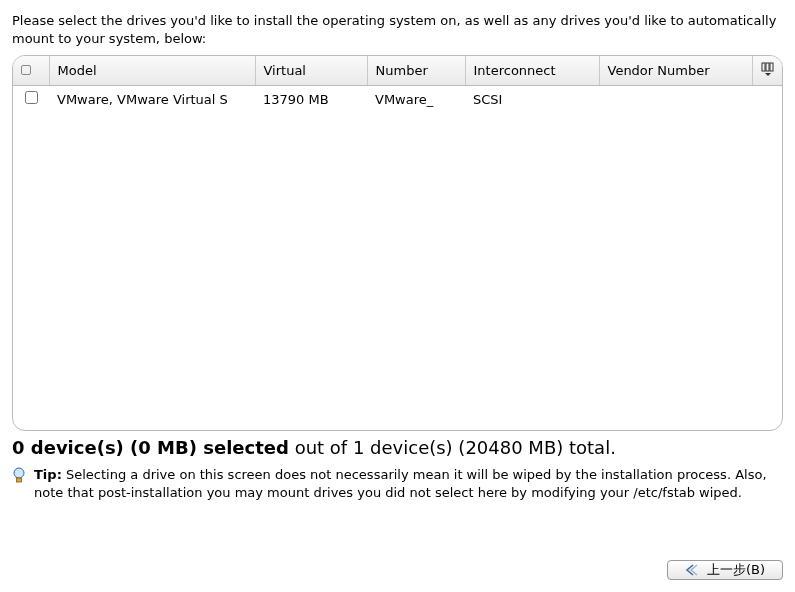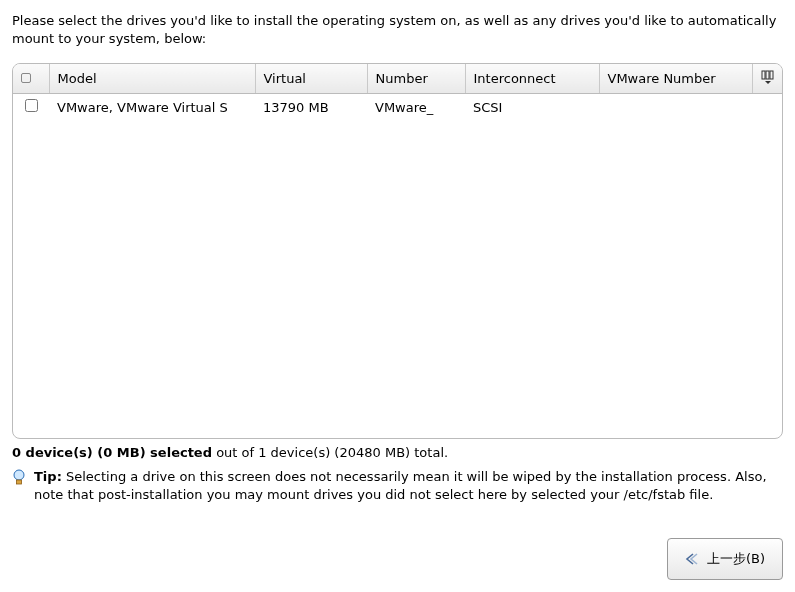--- a/index.html
+++ b/index.html
@@ -9,26 +9,26 @@
       color: #000;
       background: #fff;
       width: 795px;
       height: 592px;
       overflow: hidden;
       padding: 12px;
       display: flex;
       flex-direction: column;
     }
     .instruction {
-      margin-bottom: 16px;
+      margin-bottom: 8px;
       line-height: 1.35;
     }
     .table-wrap {
       border: 1px solid #bbb;
-      border-radius: 8px;
+      border-radius: 13px;
       flex: 0 0 auto;
       height: 376px;
       overflow: hidden;
       background: #fff;
     }
     table {
       width: 100%;
       border-collapse: collapse;
       table-layout: fixed;
     }
@@ -61,21 +61,21 @@
     }
     .header-check-placeholder {
       display: inline-block;
       width: 10px; height: 10px;
       border: 1px solid #888;
       border-radius: 2px;
     }
     .menu-icon svg { width:14px; height:14px; }
     .selection-line {
       margin-top: 6px;
-      font-size: 13px;
+      font-size: 18px;
     }
     .selection-line b { font-weight: bold; }
     .tip-row {
       display: flex;
       align-items: flex-start;
       gap: 8px;
       margin-top: 8px;
       line-height: 1.35;
     }
     .tip-icon svg { width: 14px; height: 18px; display:block; margin-top:1px;}
@@ -84,21 +84,21 @@
     .btn-row {
       display: flex;
       justify-content: flex-end;
       gap: 24px;
       margin-top: auto;
       padding-top: 20px;
     }
     button.nav {
       font-family: inherit;
       font-size: 13px;
-      padding: 11px 14px;
+      padding: 0 14px;
       min-width: 116px;
       border: 1px solid #9a9a9a;
       border-radius: 4px;
       background: linear-gradient(to bottom, #fefefe, #e8e8e8);
       cursor: pointer;
       display: inline-flex;
       align-items: center;
       justify-content: center;
       gap: 6px;
     }
@@ -120,21 +120,21 @@
         <col class="col-serial">
         <col class="col-menu">
     </colgroup>
     <thead>
       <tr>
         <th><span class="header-check-placeholder"></span></th>
         <th>Model</th>
         <th>Virtual</th>
         <th>Number</th>
         <th>Interconnect</th>
-        <th>VMware Number</th>
+        <th>Vendor Number</th>
         <th class="menu-icon">
           <svg viewBox="0 0 14 14">
             <rect x="1" y="1" width="3" height="8" fill="none" stroke="#333" stroke-width="1"></rect>
             <rect x="5" y="1" width="3" height="8" fill="none" stroke="#333" stroke-width="1"></rect>
             <rect x="9" y="1" width="3" height="8" fill="none" stroke="#333" stroke-width="1"></rect>
             <path d="M4 11 L10 11 L7 14 Z" fill="#333"></path>
           </svg>
         </th>
       </tr>
     </thead>
@@ -159,21 +159,21 @@
 </div>
 
 <div class="tip-row">
   <span class="tip-icon">
     <svg viewBox="0 0 14 18">
       <circle cx="7" cy="6" r="5" fill="#cfe8ff" stroke="#2a6db5" stroke-width="1"></circle>
       <rect x="4.5" y="11" width="5" height="4" fill="#d9a441" stroke="#8a5a12" stroke-width="0.8"></rect>
     </svg>
   </span>
   <div class="tip-text">
-    <b>Tip:</b><span> Selecting a drive on this screen does not necessarily mean it will be wiped by the installation process.  Also, note that post-installation you may mount drives you did not select here by selected your /etc/fstab file.</span>
+    <b>Tip:</b><span> Selecting a drive on this screen does not necessarily mean it will be wiped by the installation process.  Also, note that post-installation you may mount drives you did not select here by modifying your /etc/fstab wiped.</span>
   </div>
 </div>
 
 <div class="btn-row">
   <button class="nav">
     <svg viewBox="0 0 16 14">
       <path d="M8 2 L2 7 L8 12" fill="none" stroke="#4a6b9a" stroke-width="1.6"></path>
       <path d="M12 2 L6 7 L12 12" fill="none" stroke="#9db4d2" stroke-width="1.6"></path>
     </svg>
     <span>上一步(B)</span>

